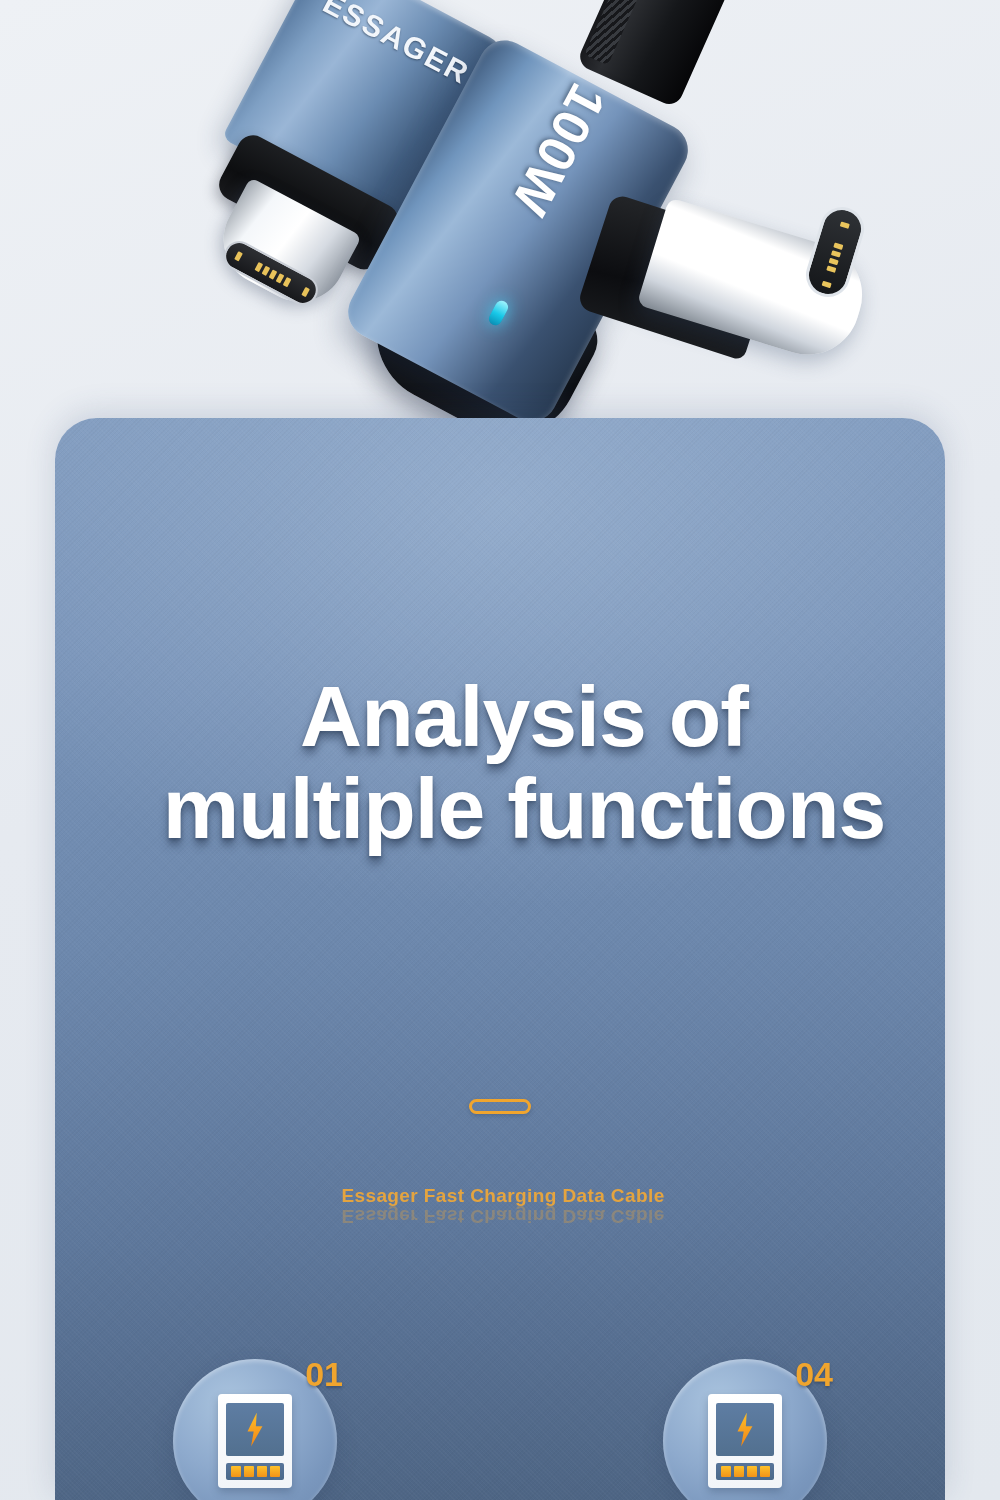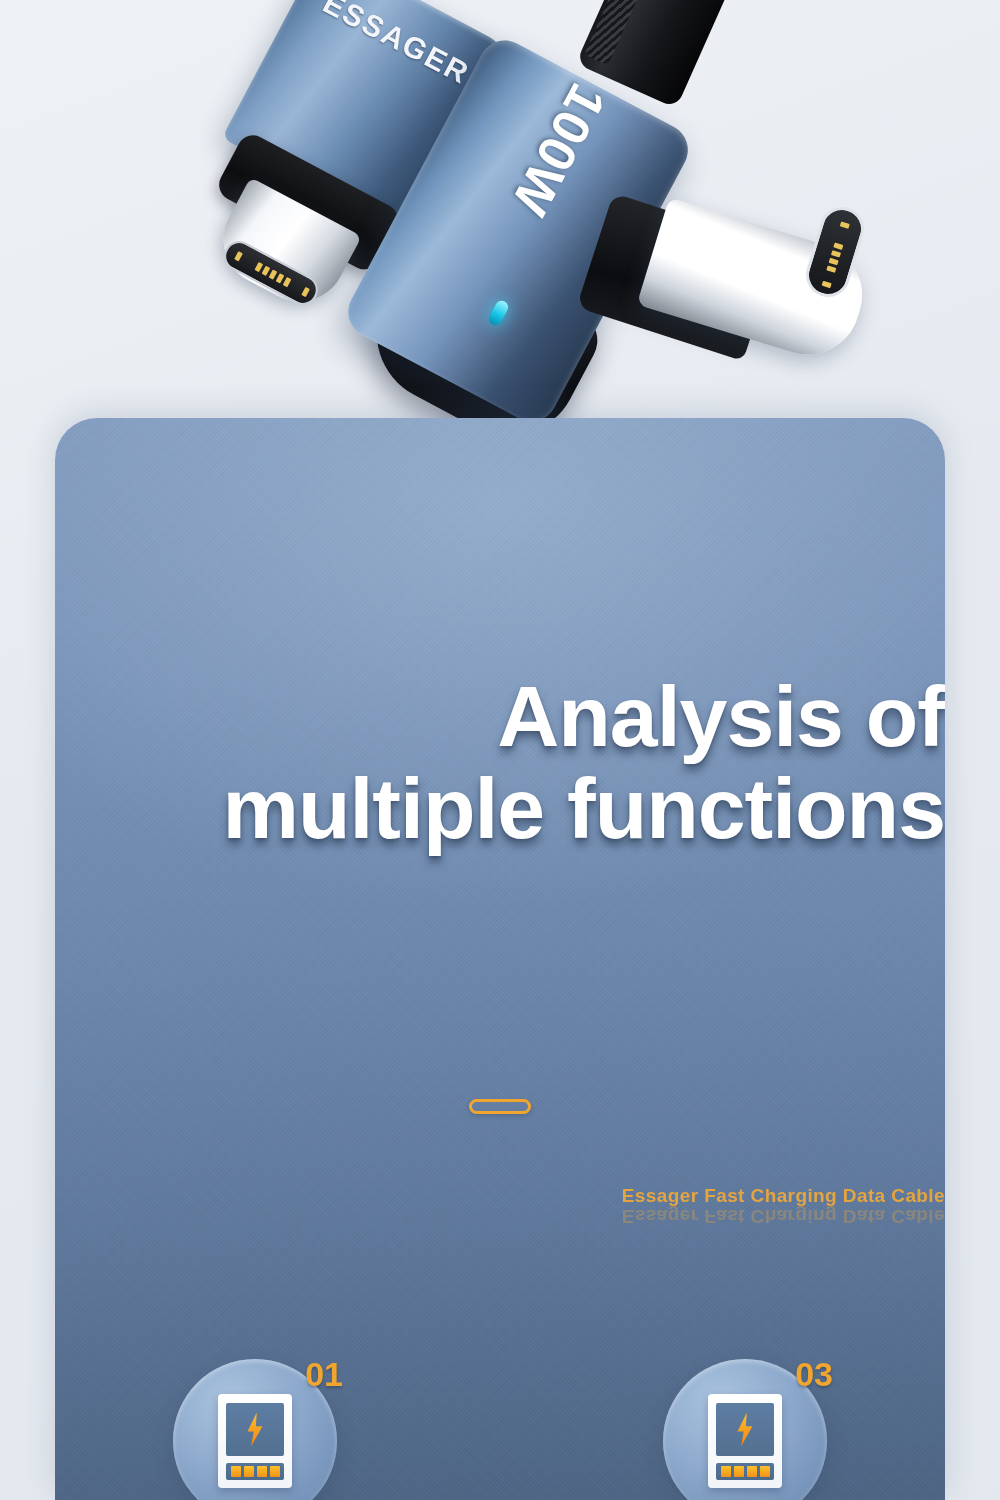--- a/index.html
+++ b/index.html
@@ -146,40 +146,40 @@
     background-image:
       repeating-linear-gradient(45deg, rgba(255,255,255,.022) 0 1px, transparent 1px 3px),
       repeating-linear-gradient(-45deg, rgba(0,0,0,.022) 0 1px, transparent 1px 3px);
     pointer-events:none;
   }
   #card > * { position:relative; z-index:2; }
 
   
   .headline {
     position:absolute; left:0; right:0; top:252px;
-    text-align:right;
+    text-align:center;
     color:#ffffff;
     font-size:86px; line-height:1.07;
     font-weight:700; letter-spacing:-1px;
     text-shadow:0 7px 9px rgba(32,48,72,.52), 0 2px 3px rgba(32,48,72,.35);
     margin-left:48px;
   }
   .headline span { display:block; }
 
   
   .pill {
     position:absolute; left:50%; top:497px; transform:translateX(-50%);
     width:62px; height:15px; border-radius:8px;
     border:3px solid #f0a52e;
     box-shadow:0 2px 4px rgba(40,60,90,.28);
   }
 
   
   .subcap-wrap {
-    position:absolute; left:0; right:0; top:568px; text-align:right;padding-left:6px;
+    position:absolute; left:0; right:0; top:568px; text-align:center;padding-left:6px;
   }
   .subcap {
     color:#f0a838; font-size:19px; font-weight:700; letter-spacing:.4px;
     opacity:.92;
   }
   .subcap-mirror {
     color:#f0a838; font-size:19px; font-weight:700; letter-spacing:.4px;
     transform:scaleY(-1); opacity:.30;
     filter:blur(.7px);
     margin-top:-2px;
@@ -310,21 +310,21 @@
               <span class="seg"></span>
               <span class="seg"></span>
             </div>
           </div>
         </div>
 
       </div>
 
       <div class="feature">
         <div class="circle">
-          <div class="badge">03</div>
+          <div class="badge">04</div>
           <div class="chg">
             <div class="chg-screen">
               <div class="bolt"></div>
             </div>
             <div class="chg-bar">
               <span class="seg"></span>
               <span class="seg"></span>
               <span class="seg"></span>
               <span class="seg"></span>
             </div>

